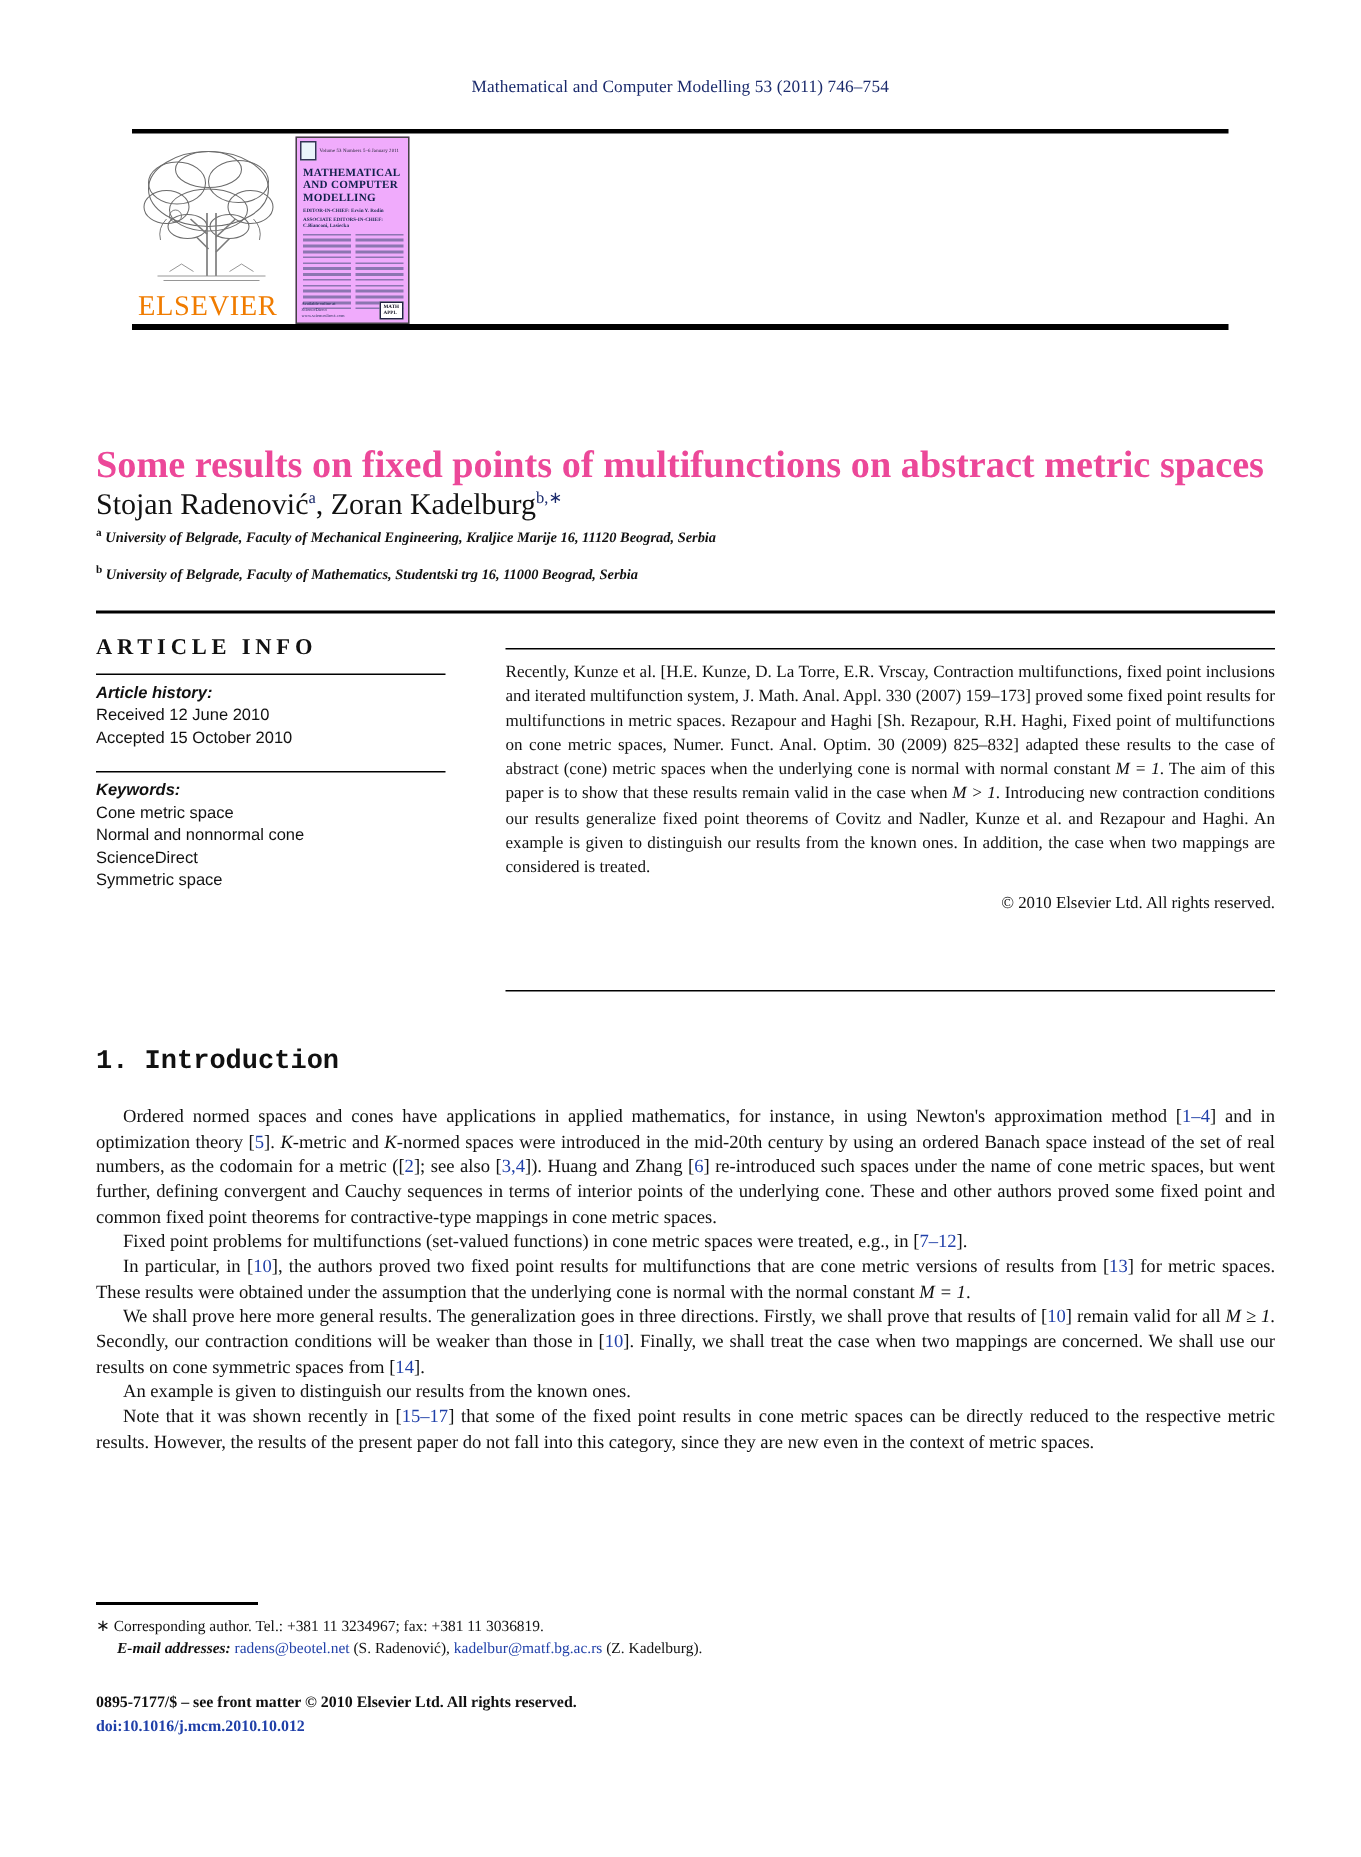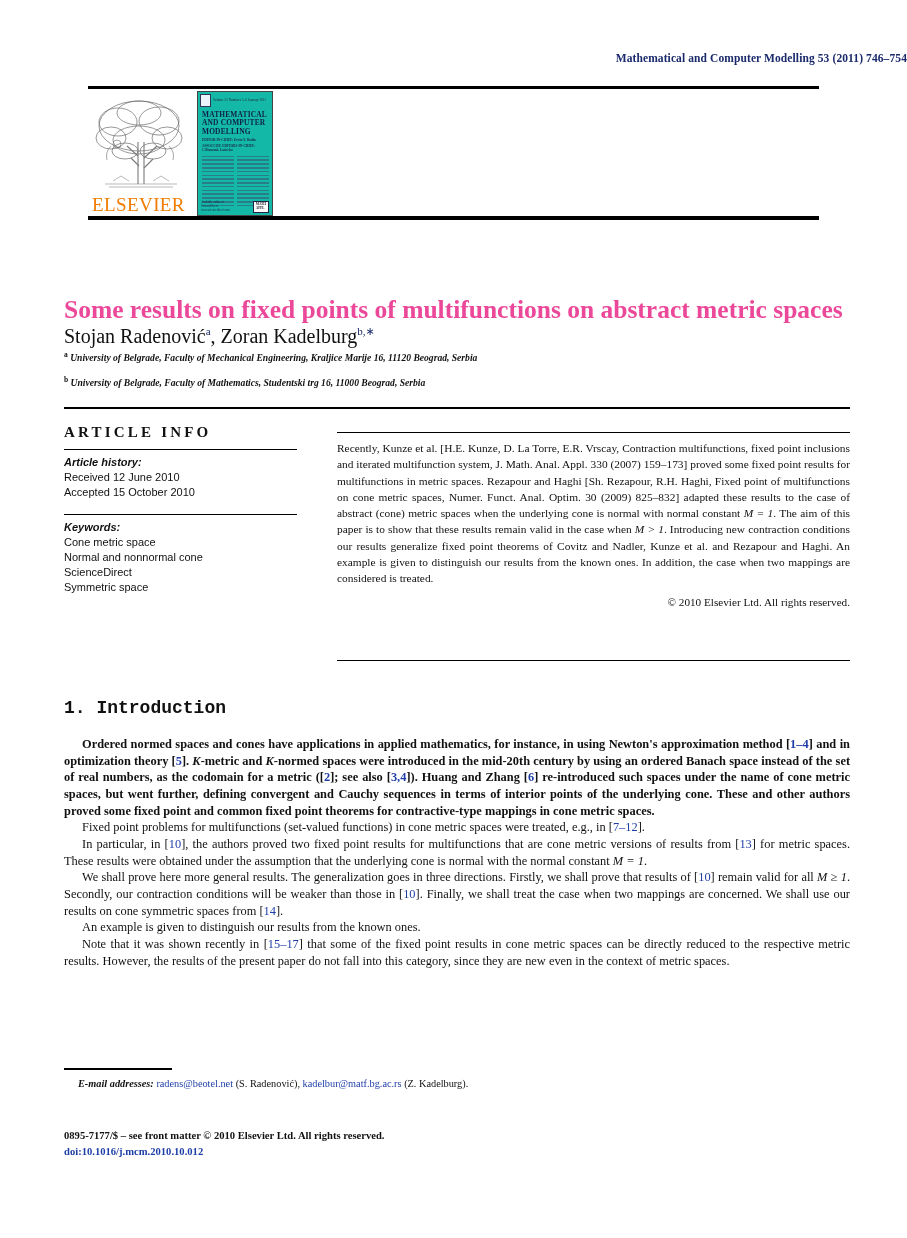--- a/index.html
+++ b/index.html
@@ -20,23 +20,23 @@
     left: 0; top: 0;
     width: 907px;
     height: 1238px;
   }
 
   
   .running-head {
     position: absolute;
     left: 0; right: 0;
     top: 52px;
-    text-align: right;
-    font-family: "Liberation Serif", serif;
-    font-weight: bold;
+    text-align: center;
+    font-family: "Liberation Serif", serif;
+    font-weight: normal;
     font-size: 11.5px;
     color: #1a2a6c;
     letter-spacing: 0.1px;
   }
 
   
   .banner {
     position: absolute;
     left: 88px;
     top: 86px;
@@ -108,21 +108,21 @@
     font-family: "Liberation Sans", sans-serif;
     font-size: 12.5px;
     color: #111;
   }
   .homepage-line .url { color: #2b3fa0; }
   .cover-thumb {
     width: 76px;
     flex: 0 0 76px;
     margin-left: 8px;
     border: 1px solid #444;
-    background: #14b8a6;
+    background: #f0abfc;
     box-sizing: border-box;
     position: relative;
     overflow: hidden;
     font-family: "Liberation Serif", serif;
   }
   .cover-top-row {
     display: flex;
     align-items: center;
     gap: 2px;
     padding: 2px 2px 0 2px;
@@ -316,21 +316,21 @@
     font-family: "Liberation Serif", serif;
     font-size: 12.4px;
     line-height: 1.345;
     color: #111;
   }
   .intro-body p {
     margin: 0 0 0 0;
     text-align: justify;
     text-indent: 18px;
   }
-  .intro-body p.first { text-align: justify; font-weight: bold; }
+  .intro-body p.first { text-align: justify; }
   .ref { color: #1f3fa8; }
   .intro-body i { font-style: italic; }
 
   
   .foot-rule {
     position: absolute;
     left: 64px;
     top: 1068px;
     width: 108px;
     height: 1.5px;
@@ -531,20 +531,24 @@
 
     <p><span>We shall prove here more general results. The generalization goes in three directions. Firstly, we shall prove that results of [</span><span class="ref">10</span><span>] remain valid for all </span><i>M ≥ 1</i><span>. Secondly, our contraction conditions will be weaker than those in [</span><span class="ref">10</span><span>]. Finally, we shall treat the case when two mappings are concerned. We shall use our results on cone symmetric spaces from [</span><span class="ref">14</span><span>].</span></p>
 
     <p>An example is given to distinguish our results from the known ones.</p>
 
     <p><span>Note that it was shown recently in [</span><span class="ref">15–17</span><span>] that some of the fixed point results in cone metric spaces can be directly reduced to the respective metric results. However, the results of the present paper do not fall into this category, since they are new even in the context of metric spaces.</span></p>
   </div>
 
   <div class="foot-rule"></div>
   <div class="footnote">
+    <div>
+      <span class="star">∗</span>
+      <span>Corresponding author. Tel.: +381 11 3234967; fax: +381 11 3036819.</span>
+    </div>
     <div style="padding-left:14px">
       <span class="em-lbl">E-mail addresses:</span>
       <span class="mail">radens@beotel.net</span>
       <span>(S. Radenović)</span><span>, </span><span class="mail">kadelbur@matf.bg.ac.rs</span>
       <span>(Z. Kadelburg)</span><span>.</span>
     </div>
   </div>
 
   <div class="issn-block">
     <div>0895-7177/$ – see front matter © 2010 Elsevier Ltd. All rights reserved.</div>

